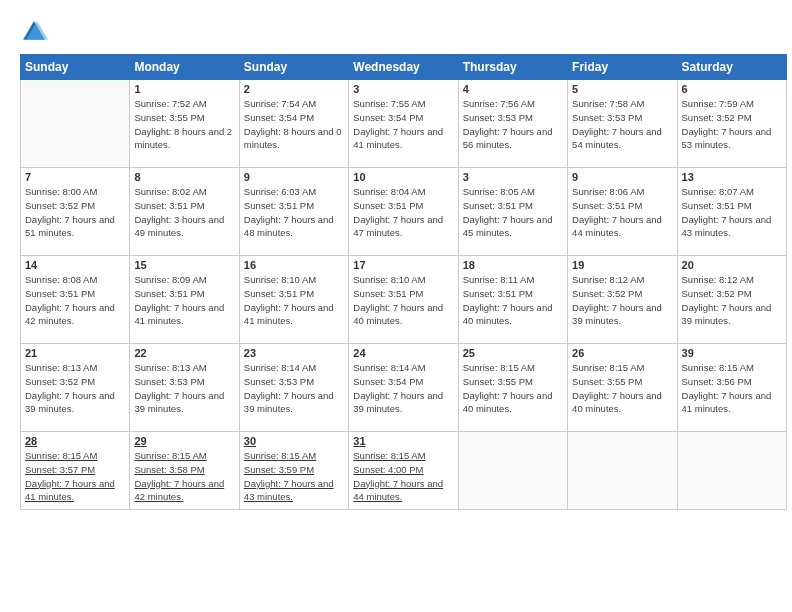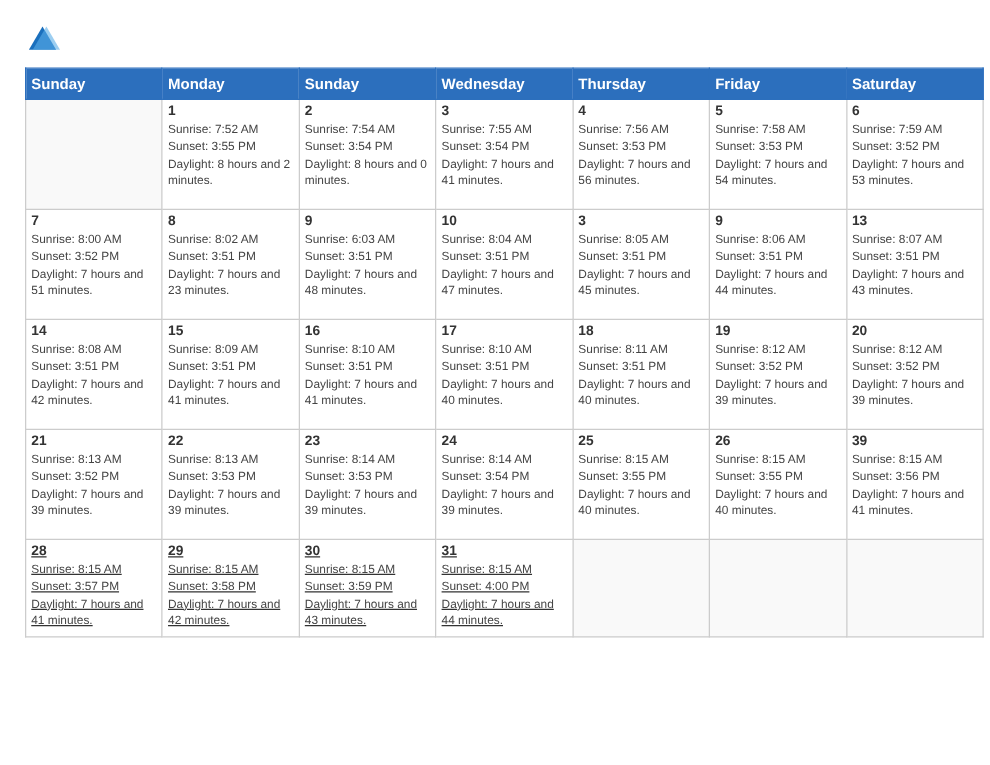--- a/index.html
+++ b/index.html
@@ -192,21 +192,21 @@
           <span>Sunrise: 8:00 AM</span><br>
           <span>Sunset: 3:52 PM</span><br>
           <span>Daylight: 7 hours and 51 minutes.</span>
         </div>
           </td>
           <td>
             <span class="day-number">8</span>
         <div class="day-info">
           <span>Sunrise: 8:02 AM</span><br>
           <span>Sunset: 3:51 PM</span><br>
-          <span>Daylight: 7 hours and 23 minutes.</span>
+          <span>Daylight: 3 hours and 49 minutes.</span>
         </div>
           </td>
           <td>
             <span class="day-number">9</span>
         <div class="day-info">
           <span>Sunrise: 6:03 AM</span><br>
           <span>Sunset: 3:51 PM</span><br>
           <span>Daylight: 7 hours and 48 minutes.</span>
         </div>
           </td>

